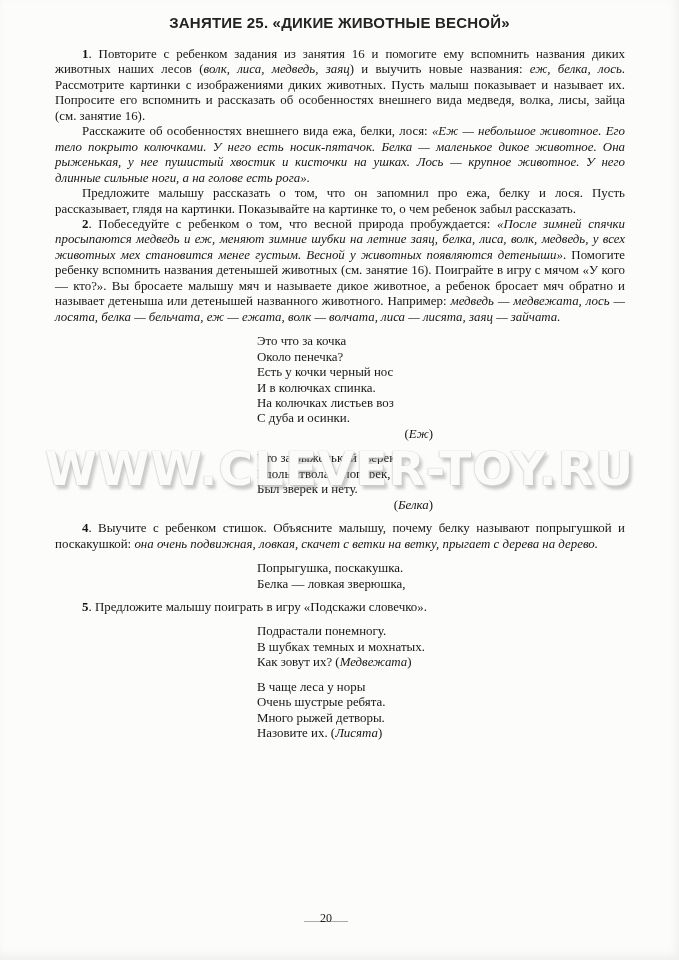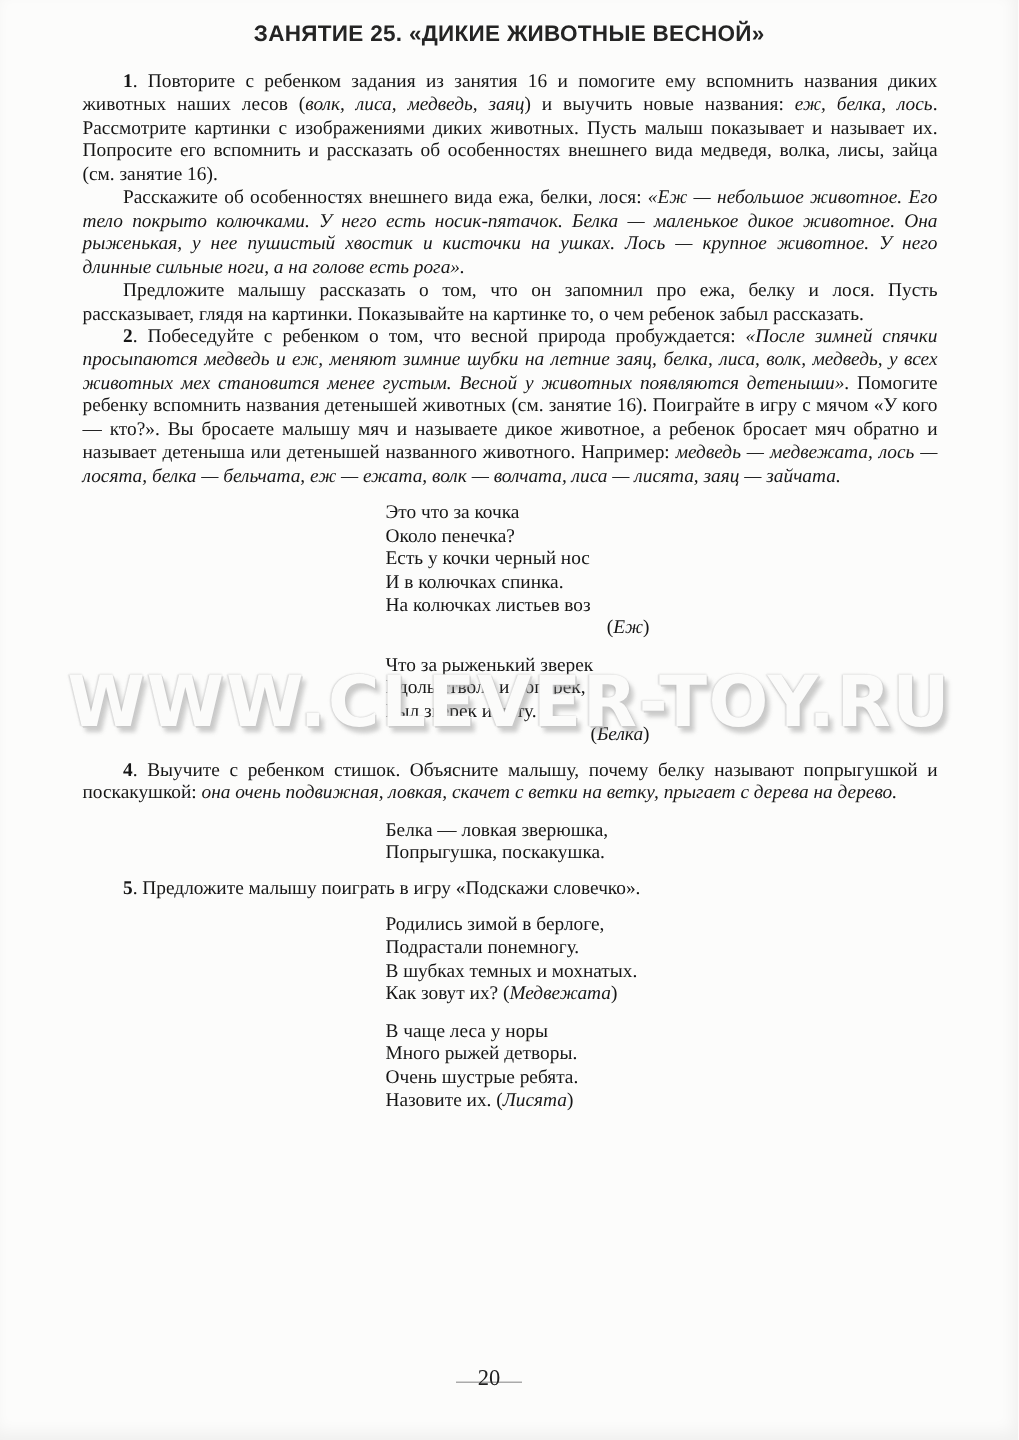--- a/index.html
+++ b/index.html
@@ -75,64 +75,64 @@
     position: absolute;
     top: 921px; left: 304px;
     width: 44px; height: 0;
     border-top: 1px solid #aaaaaa;
   }
   .page-number {
     position: absolute;
     top: 911px; left: 294px;
     width: 64px;
     text-align: center;
-    font-size: 15px;
+    font-size: 12px;
     color: #202020;
   }
 </style>
 </head>
 <body>
 
 <div class="page">
   <h1 class="page-title">ЗАНЯТИЕ 25. «ДИКИЕ ЖИВОТНЫЕ ВЕСНОЙ»</h1>
   <div class="doc">
       <p class="para"><span class="b">1</span><span>. Повторите с ребенком задания из занятия 16 и помогите ему вспомнить названия диких животных наших лесов (</span><span class="i">волк, лиса, медведь, заяц</span><span>) и выучить новые названия: </span><span class="i">еж, белка, лось</span><span>. Рассмотрите картинки с изображениями диких животных. Пусть малыш показывает и называет их. Попросите его вспомнить и рассказать об особенностях внешнего вида медведя, волка, лисы, зайца (см. занятие 16).</span></p>
       <p class="para"><span>Расскажите об особенностях внешнего вида ежа, белки, лося: </span><span class="i">«Еж — небольшое животное. Его тело покрыто колючками. У него есть носик-пятачок. Белка — маленькое дикое животное. Она рыженькая, у нее пушистый хвостик и кисточки на ушках. Лось — крупное животное. У него длинные сильные ноги, а на голове есть рога».</span></p>
       <p class="para"><span>Предложите малышу рассказать о том, что он запомнил про ежа, белку и лося. Пусть рассказывает, глядя на картинки. Показывайте на картинке то, о чем ребенок забыл рассказать.</span></p>
       <p class="para"><span class="b">2</span><span>. Побеседуйте с ребенком о том, что весной природа пробуждается: </span><span class="i">«После зимней спячки просыпаются медведь и еж, меняют зимние шубки на летние заяц, белка, лиса, волк, медведь, у всех животных мех становится менее густым. Весной у животных появляются детеныши»</span><span>. Помогите ребенку вспомнить названия детенышей животных (см. занятие 16). Поиграйте в игру с мячом «У кого — кто?». Вы бросаете малышу мяч и называете дикое животное, а ребенок бросает мяч обратно и называет детеныша или детенышей названного животного. Например: </span><span class="i">медведь — медвежата, лось — лосята, белка — бельчата, еж — ежата, волк — волчата, лиса — лисята, заяц — зайчата.</span></p>
       <div class="poem">
         <div class="poem-line"><span>Это что за кочка</span></div>
         <div class="poem-line"><span>Около пенечка?</span></div>
         <div class="poem-line"><span>Есть у кочки черный нос</span></div>
         <div class="poem-line"><span>И в колючках спинка.</span></div>
         <div class="poem-line"><span>На колючках листьев воз</span></div>
+        <div class="poem-line"><span>С дуба и осинки.</span></div>
         <div class="poem-answer"><span>(</span><span class="i">Еж</span><span>)</span></div>
       </div>
       <div class="poem">
         <div class="poem-line"><span>Что за рыженький зверек</span></div>
         <div class="poem-line"><span>Вдоль ствола и поперек,</span></div>
         <div class="poem-line"><span>Был зверек и нету.</span></div>
         <div class="poem-answer"><span>(</span><span class="i">Белка</span><span>)</span></div>
       </div>
       <p class="para"><span class="b">4</span><span>. Выучите с ребенком стишок. Объясните малышу, почему белку называют попрыгушкой и поскакушкой: </span><span class="i">она очень подвижная, ловкая, скачет с ветки на ветку, прыгает с дерева на дерево.</span></p>
       <div class="poem">
+        <div class="poem-line"><span>Попрыгушка, поскакушка.</span></div>
         <div class="poem-line"><span>Белка — ловкая зверюшка,</span></div>
-        <div class="poem-line"><span>Попрыгушка, поскакушка.</span></div>
       </div>
       <p class="para"><span class="b">5</span><span>. Предложите малышу поиграть в игру «Подскажи словечко».</span></p>
       <div class="poem">
-        <div class="poem-line"><span>Родились зимой в берлоге,</span></div>
         <div class="poem-line"><span>Подрастали понемногу.</span></div>
         <div class="poem-line"><span>В шубках темных и мохнатых.</span></div>
         <div class="poem-line"><span>Как зовут их? (</span><span class="i">Медвежата</span><span>)</span></div>
       </div>
       <div class="poem">
         <div class="poem-line"><span>В чаще леса у норы</span></div>
+        <div class="poem-line"><span>Очень шустрые ребята.</span></div>
         <div class="poem-line"><span>Много рыжей детворы.</span></div>
-        <div class="poem-line"><span>Очень шустрые ребята.</span></div>
         <div class="poem-line"><span>Назовите их. (</span><span class="i">Лисята</span><span>)</span></div>
       </div>
     </div>
   <div class="watermark">WWW.CLEVER-TOY.RU</div>
   <div>
     <div class="footer-rule"></div>
     <div class="page-number">20</div>
   </div>
 </div>
 

